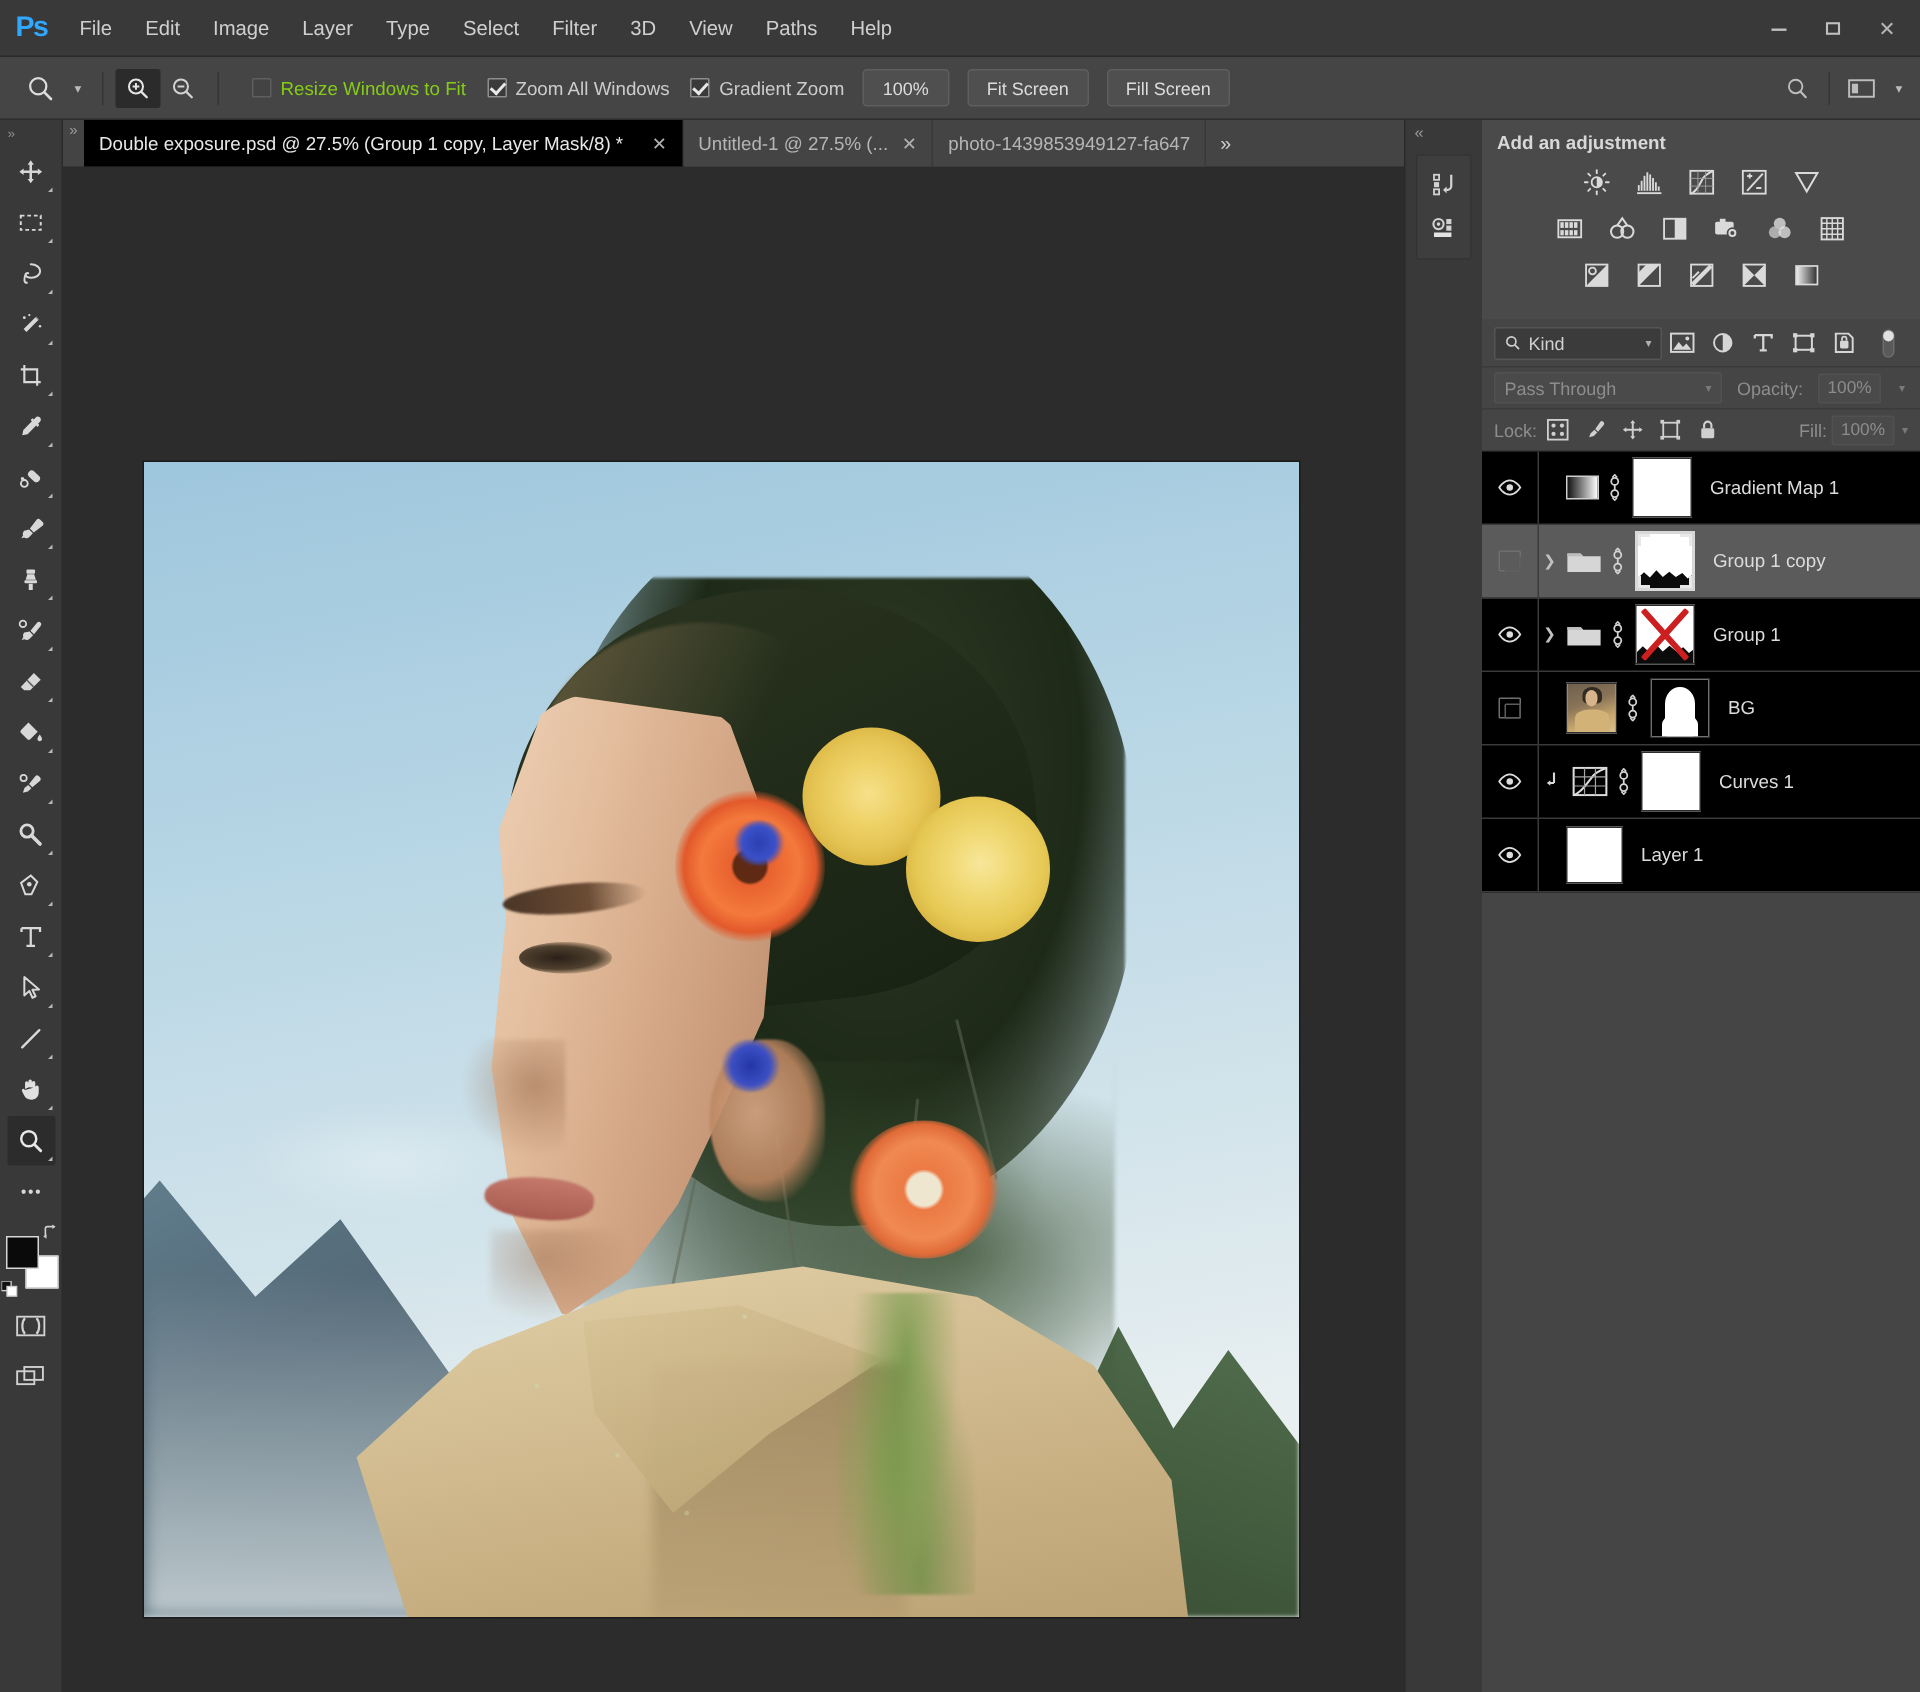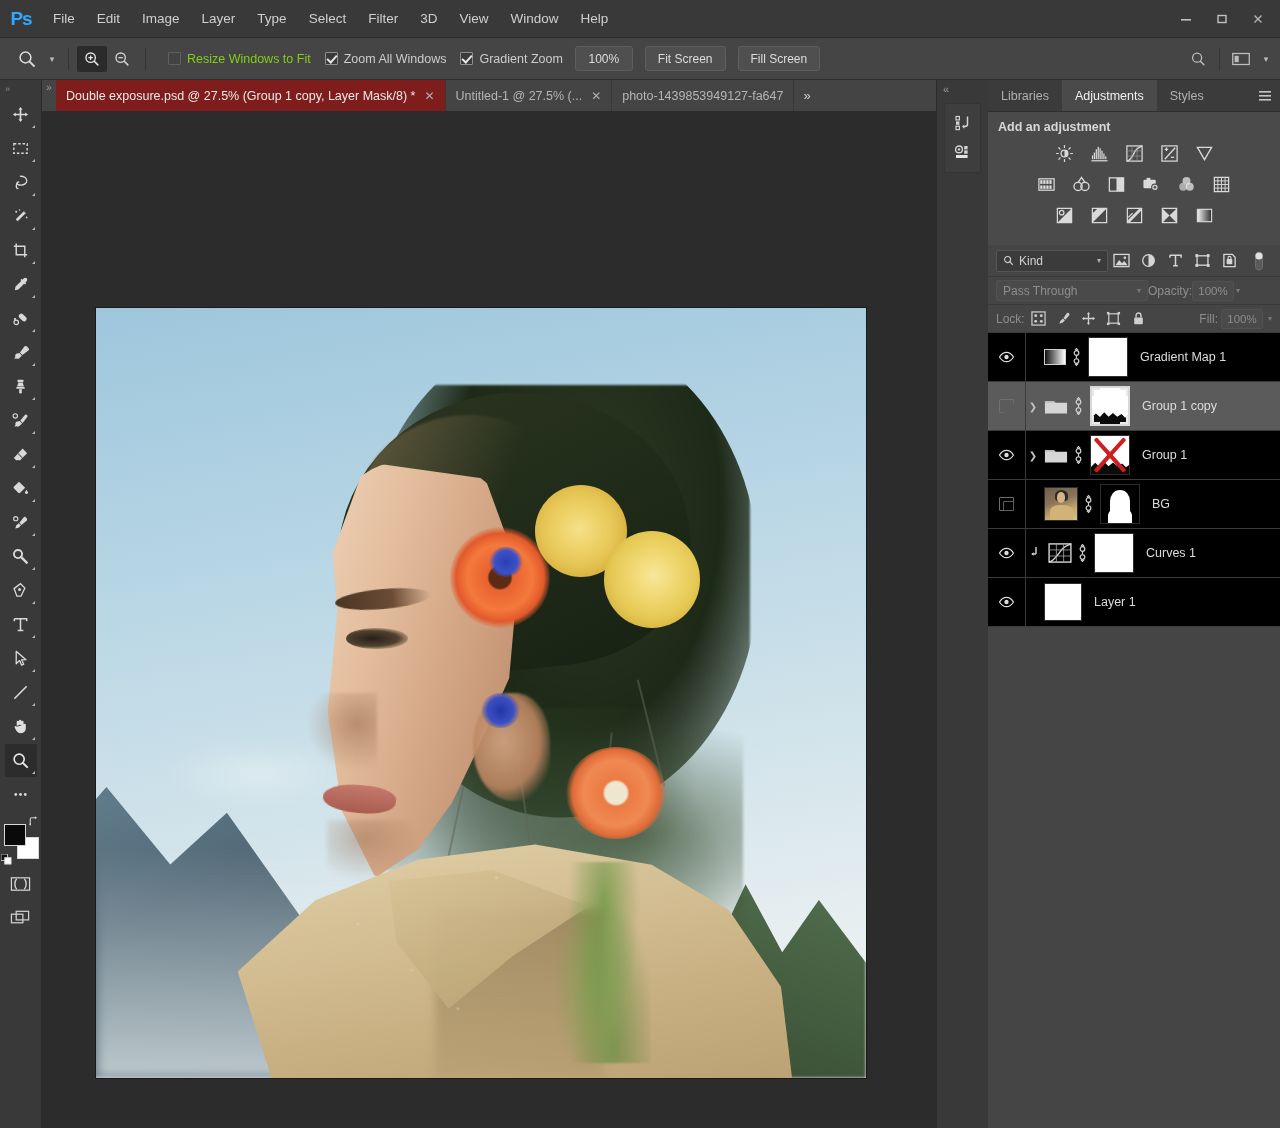--- a/index.html
+++ b/index.html
@@ -107,21 +107,21 @@
   .tabbar {
     position: absolute; left: 42px; top: 80px; width: 894px; height: 32px;
     background: #444444; display: flex; align-items: stretch; border-bottom: 1px solid #2b2b2b;
   }
   .tabbar-handle { width: 14px; color: #9a9a9a; font-size: 10px; display:flex; align-items:flex-start; justify-content:center; padding-top:2px; }
   .doc-tab {
     display: flex; align-items: center; padding: 0 10px; font-size: 12.5px;
     color: #b5b5b5; background: #444444; border-right: 1px solid #383838;
     max-width: 420px; white-space: nowrap; overflow: hidden;
   }
-  .doc-tab.active { background: #7f1d1d; color: #e8e8e8; }
+  .doc-tab.active { background: #000000; color: #e8e8e8; gap: 10px; }
   .tab-close { margin-left: 9px; color: #b0b0b0; font-size: 12px; line-height: 1; }
   .tab-overflow { display: flex; align-items: center; padding: 0 9px; color: #cfcfcf; font-size: 13px; }
 
   
   .canvasarea {
     position: absolute; left: 42px; top: 112px; width: 894px; height: 1016px;
     background: #2c2c2c; overflow: hidden;
   }
   .canvas-doc {
     position: absolute; left: 54px; top: 196px; width: 770px; height: 770px;
@@ -353,21 +353,21 @@
     font-size: 12px; color: #d0d0d0; gap: 5px;
   }
   .kind-caret { margin-left: auto; font-size: 8px; color: #b0b0b0; }
   .ftype {
     width: 27px; height: 26px; display: flex; align-items: center; justify-content: center;
     color: #d6d6d6;
   }
   .fswitch { margin-left: 2px; }
 
   .blend-row {
-    display: flex; align-items: center; height: 28px; padding: 0 8px; gap: 0;
+    display: flex; align-items: center; height: 28px; padding: 0 8px; gap: 10px;
     border-bottom: 1px solid #3a3a3a;
   }
   .blend-select {
     width: 152px; height: 21px; background: #4a4a4a; border: 1px solid #515151;
     border-radius: 2px; display: flex; align-items: center; padding: 0 6px;
     font-size: 12px; color: #8d8d8d;
   }
   .blend-caret { margin-left: auto; font-size: 8px; color: #7a7a7a; }
   .lbl { font-size: 12px; color: #8d8d8d; white-space: nowrap; }
   .numfield {
@@ -487,21 +487,21 @@
     <div class="ps-logo">Ps</div>
     <div class="menu-item">File</div>
     <div class="menu-item">Edit</div>
     <div class="menu-item">Image</div>
     <div class="menu-item">Layer</div>
     <div class="menu-item">Type</div>
     <div class="menu-item">Select</div>
     <div class="menu-item">Filter</div>
     <div class="menu-item">3D</div>
     <div class="menu-item">View</div>
-    <div class="menu-item">Window</div>
+    <div class="menu-item">Paths</div>
     <div class="menu-item">Help</div>
 
     <div class="win-controls">
       <div class="win-btn">
         <svg width="14" height="14" viewBox="0 0 14 14">
             <rect x="2" y="7" width="10" height="1.6" fill="#c0c0c0"></rect>
           </svg>
       </div>
       <div class="win-btn">
         <svg width="14" height="14" viewBox="0 0 14 14">
@@ -823,32 +823,20 @@
           <rect x="11.2" y="3" width="3.4" height="3.4" fill="#d2d2d2"></rect>
           <rect x="11.2" y="7.4" width="3.4" height="3.4" fill="#d2d2d2"></rect>
           <rect x="3" y="12" width="11.6" height="3" fill="#e4e4e4"></rect>
         </svg>
       </div>
     </div>
   </div>
 
   <div class="panels">
 
-    <div class="panel-tabs">
-      <div class="p-tab">Libraries</div>
-      <div class="p-tab active">Adjustments</div>
-      <div class="p-tab">Styles</div>
-      <div class="p-menu">
-        <svg width="14" height="12" viewBox="0 0 14 12">
-            <rect x="1" y="1" width="12" height="1.6" fill="#c4c4c4"></rect>
-            <rect x="1" y="5" width="12" height="1.6" fill="#c4c4c4"></rect>
-            <rect x="1" y="9" width="12" height="1.6" fill="#c4c4c4"></rect>
-          </svg>
-      </div>
-    </div>
 
     <div class="adj-body">
       <div class="adj-title">Add an adjustment</div>
 
       <div class="adj-row">
         <div class="adj-icon">
           <svg width="19" height="19" viewBox="0 0 20 20">
               <circle cx="10" cy="10" r="3.6" fill="none" stroke="#dadada" stroke-width="1.3"></circle>
               <path d="M10 10 a3.6 3.6 0 0 0 0 -7.2 z" fill="#dadada" transform="translate(0,3.6)"></path>
               <g stroke="#dadada" stroke-width="1.3" stroke-linecap="round">

